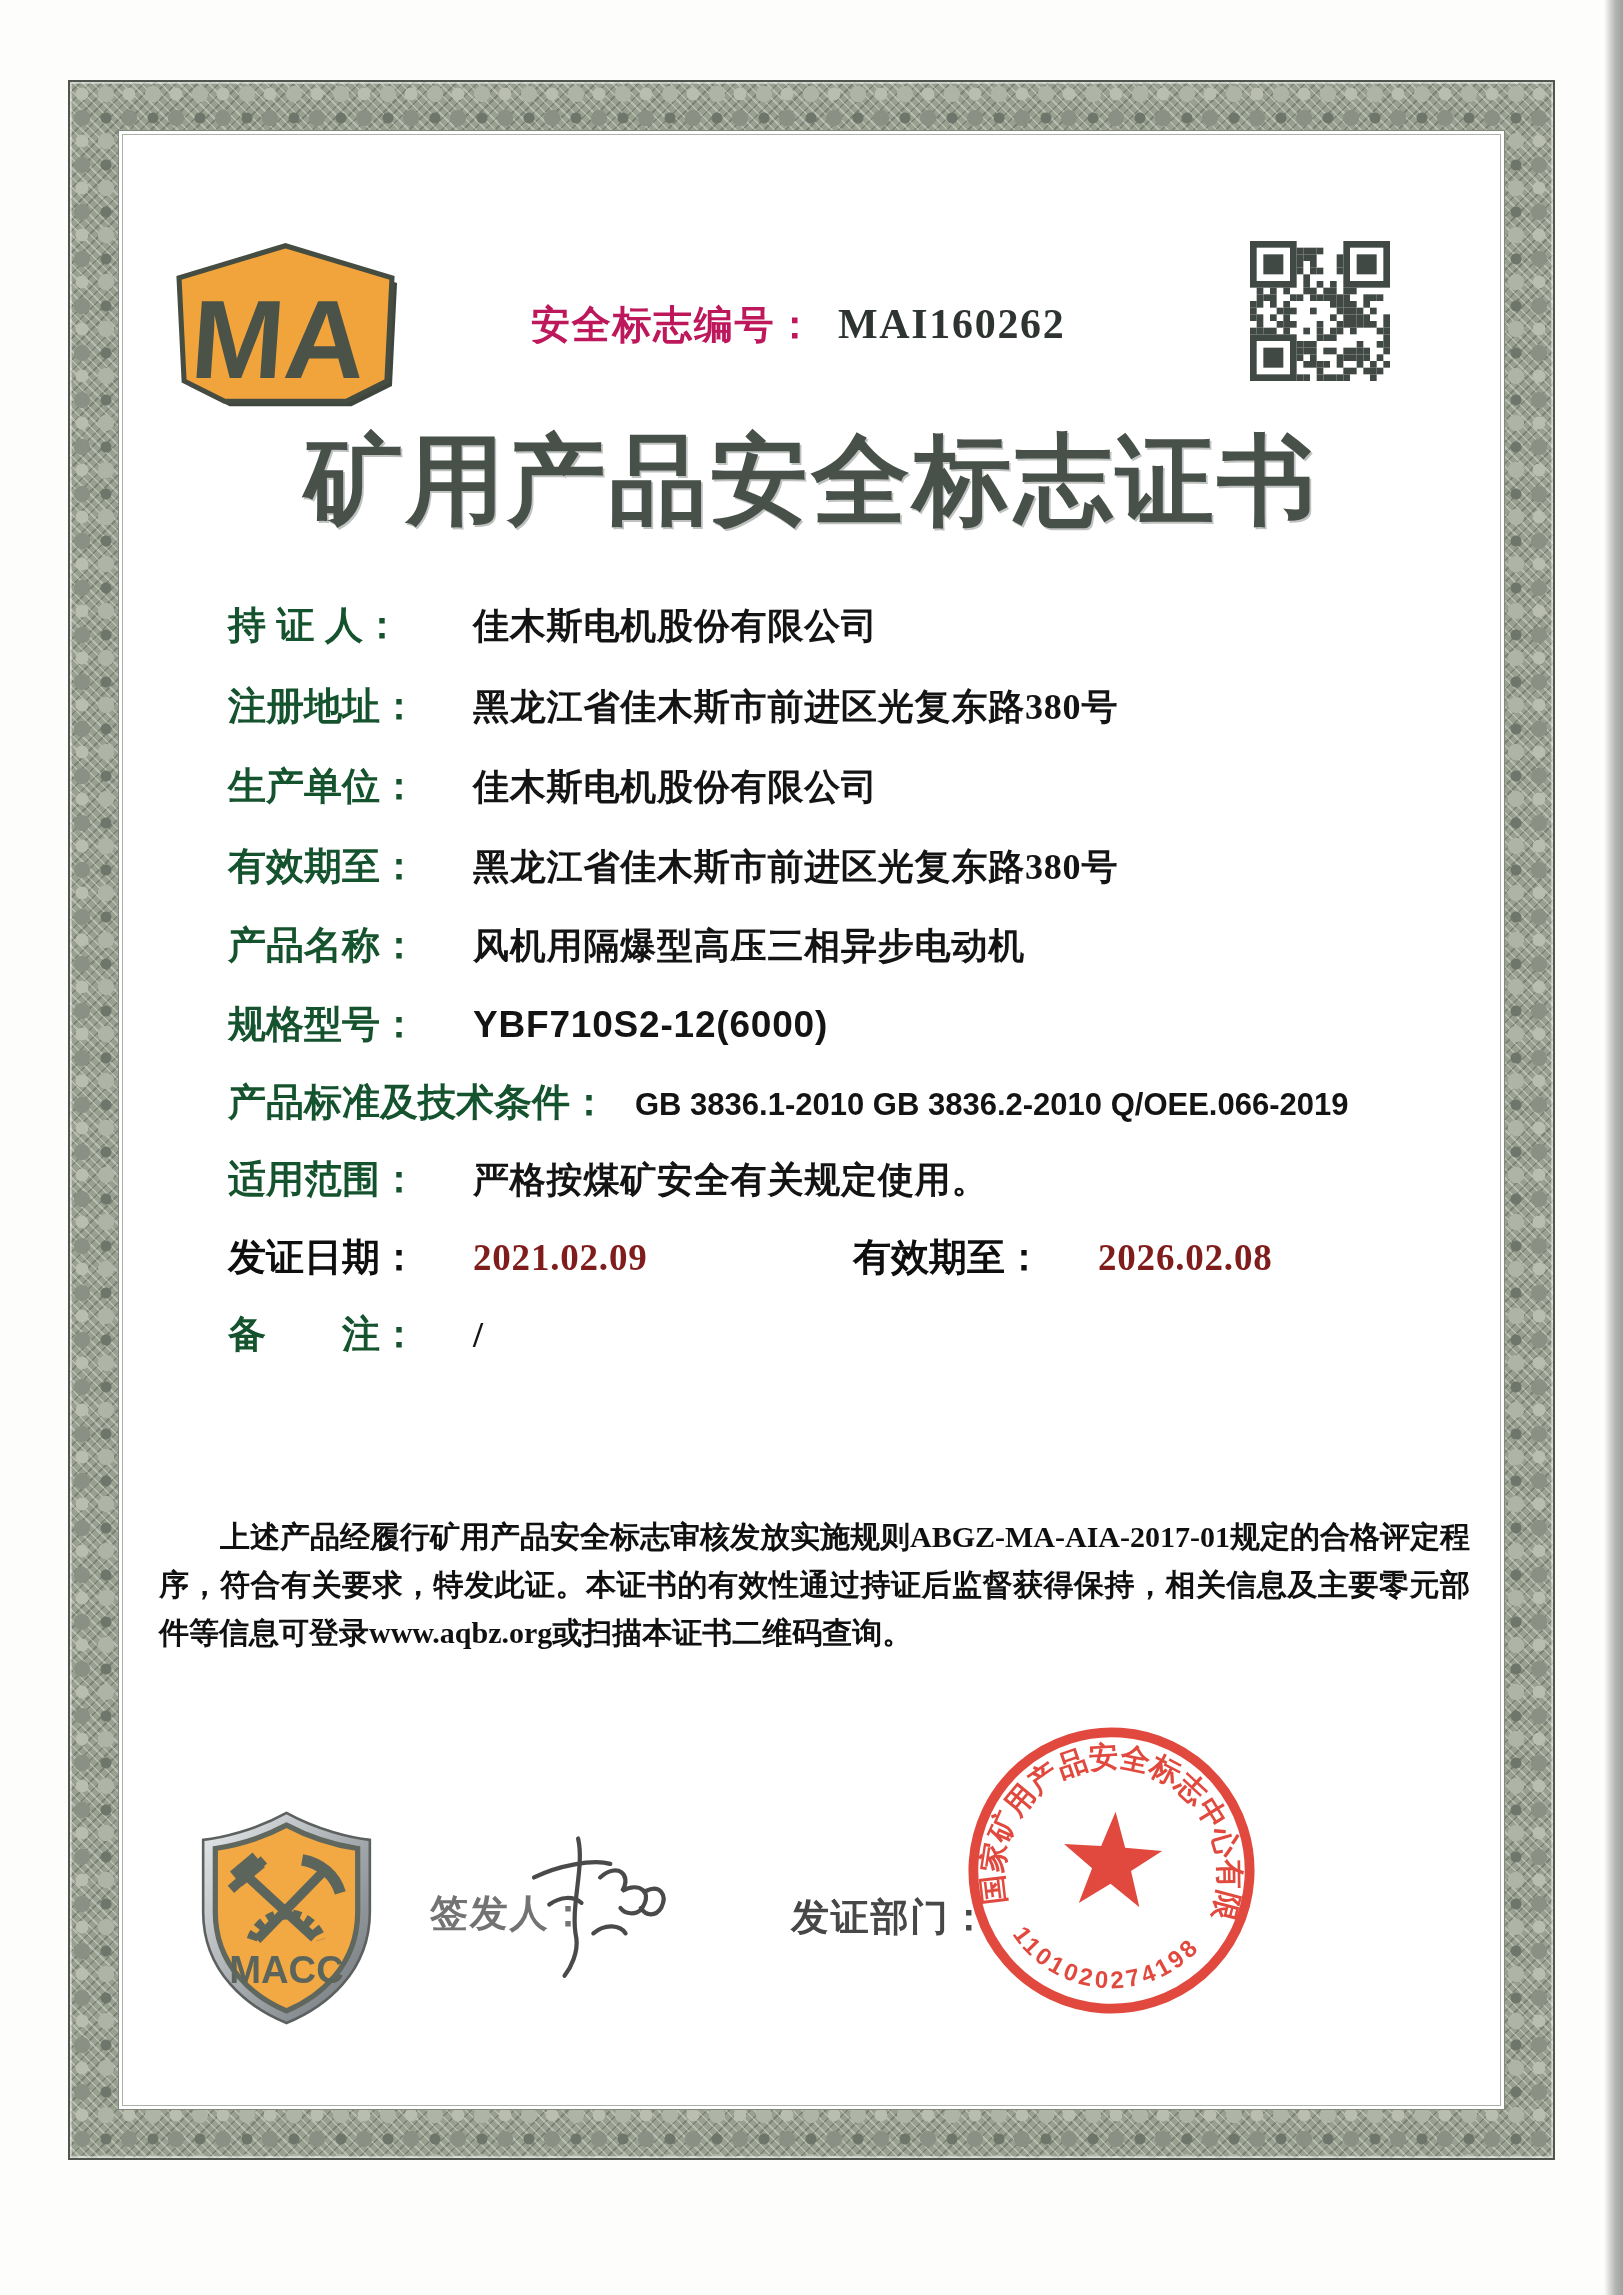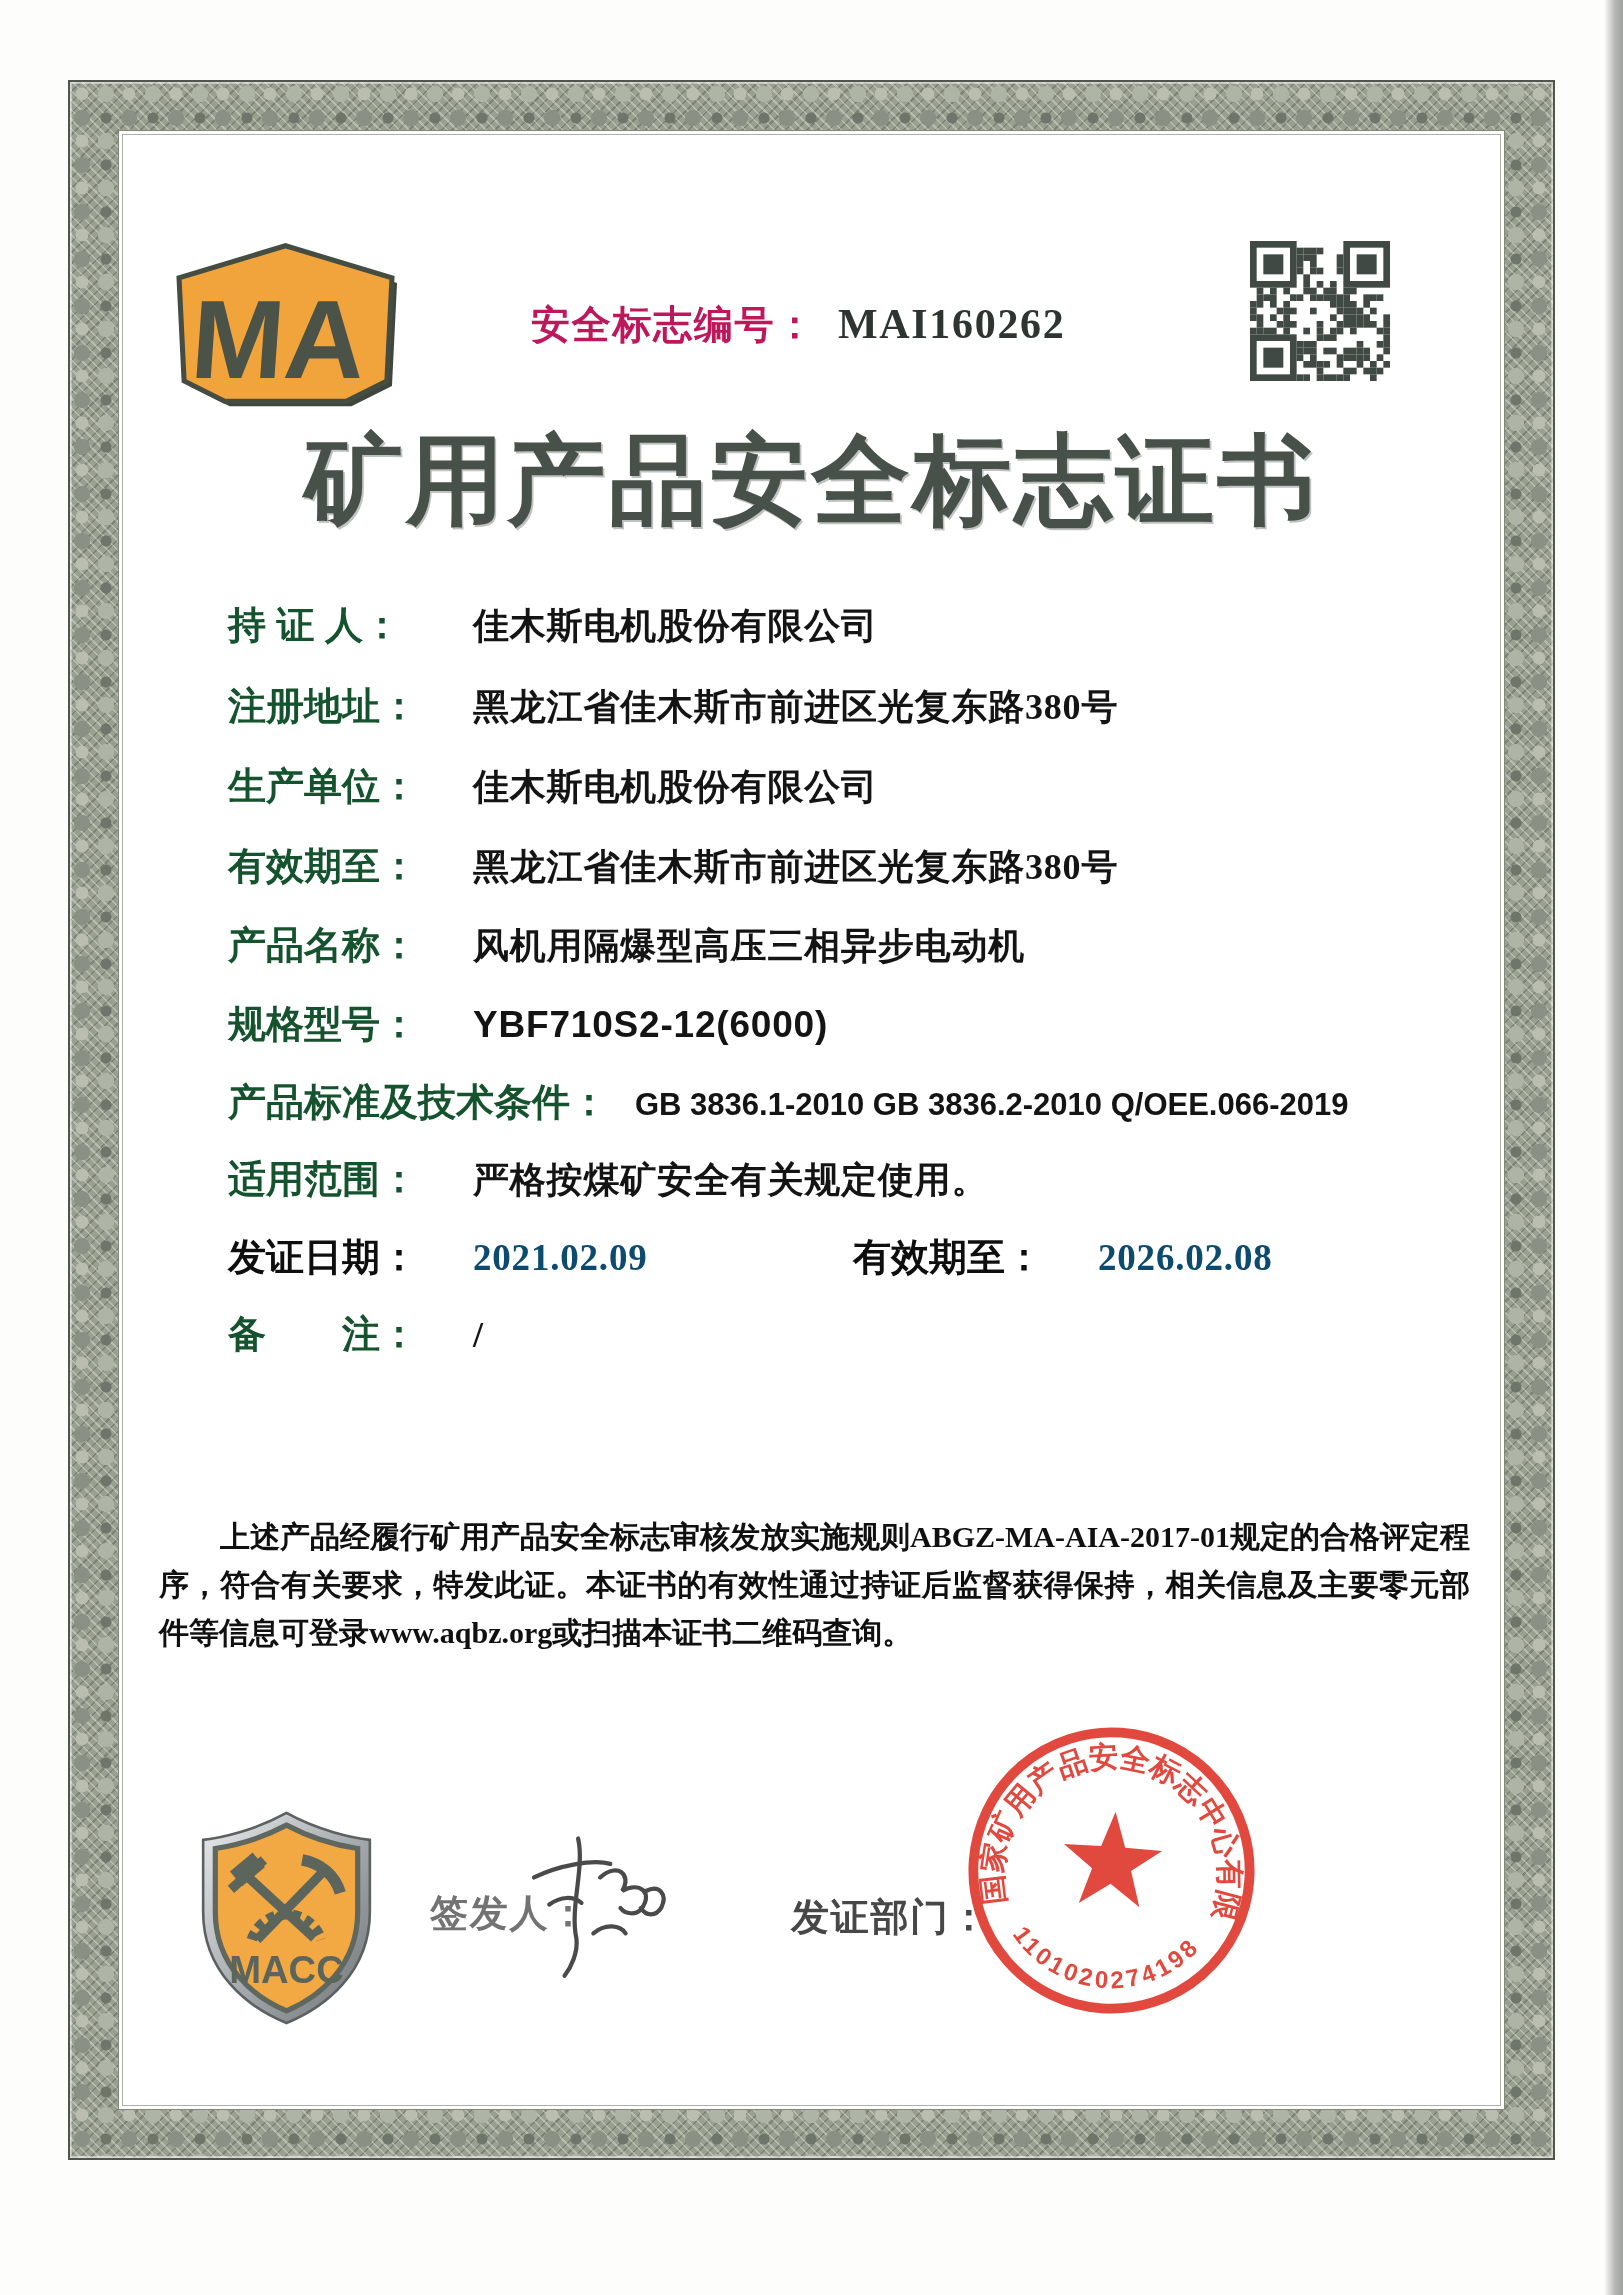--- a/index.html
+++ b/index.html
@@ -39,21 +39,21 @@
   
   .row{position:absolute;left:228px;width:1251px;display:flex;align-items:baseline;}
   .row .label{flex:none;width:245px;font-size:38px;font-weight:700;color:#14532d;white-space:pre;}
   .row .value{font-family:"Liberation Serif",serif;font-size:36px;font-weight:600;color:#141414;
      letter-spacing:0.8px;white-space:nowrap;}
   .row.wide-label .label{width:auto;padding-right:27px;}
   .row.wide-label .value{font-family:"Liberation Sans",sans-serif;font-size:31px;font-weight:700;
      letter-spacing:0;text-align:center;}
   .pair-label{flex:none;width:245px;font-size:38px;font-weight:700;color:#0e0e0e;white-space:pre;}
   .pair-value{flex:none;width:380px;font-family:"Liberation Serif",serif;font-size:37px;
-     font-weight:600;color:#0c4a6e;letter-spacing:0.8px;}
+     font-weight:600;color:#7f1d1d;letter-spacing:0.8px;}
   
   #statement{position:absolute;left:159px;top:1513px;width:1311px;font-size:30px;line-height:48px;
      font-weight:600;color:#101010;text-align:justify;text-indent:61px;
      font-family:"Liberation Serif",serif;}
   
   #macc-shield{position:absolute;left:191px;top:1809px;width:191px;height:218px;}
   #signer-row{position:absolute;left:430px;top:1888px;font-size:38px;font-weight:700;color:#737373;
      letter-spacing:1.7px;}
   #signature{position:absolute;left:512px;top:1830px;width:161px;height:161px;}
   #dept-label{position:absolute;left:791px;top:1892px;font-size:38px;font-weight:700;color:#474747;

